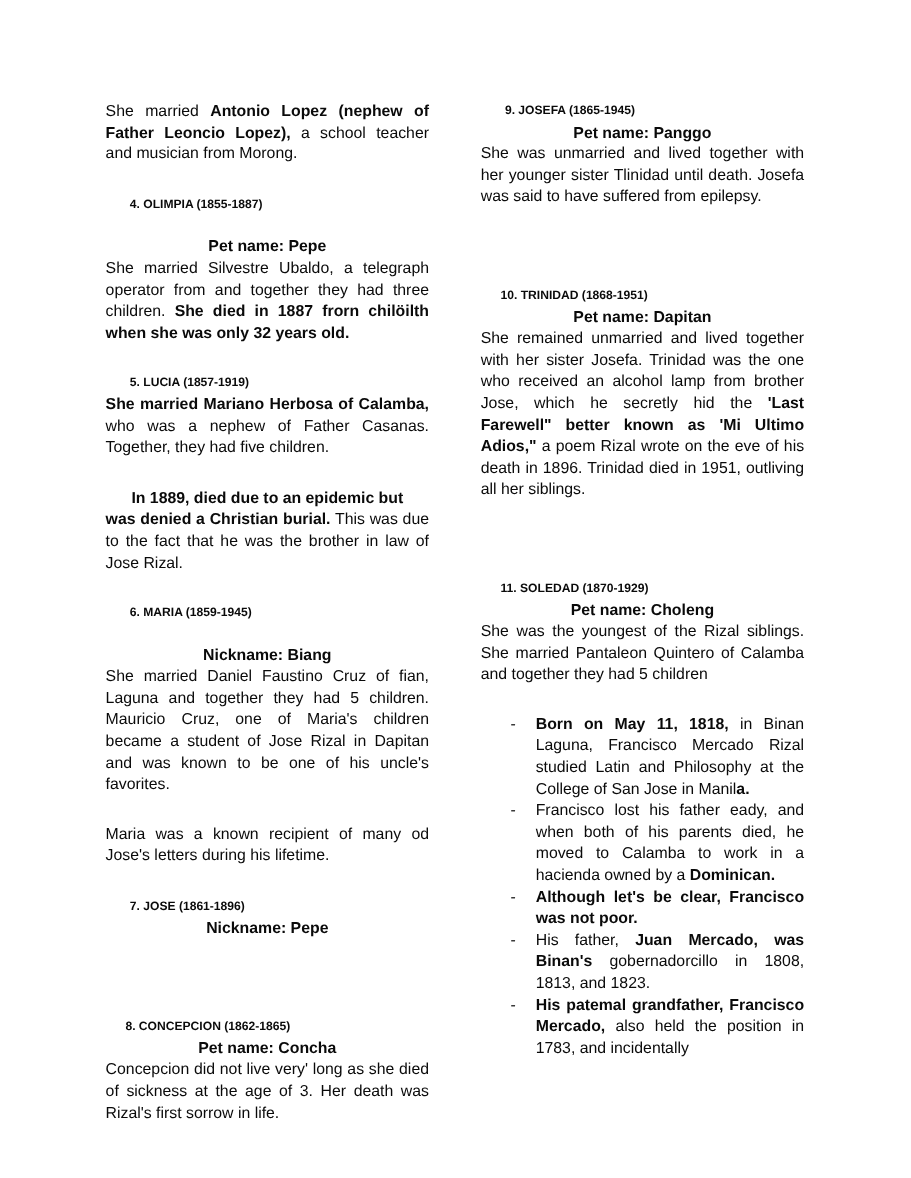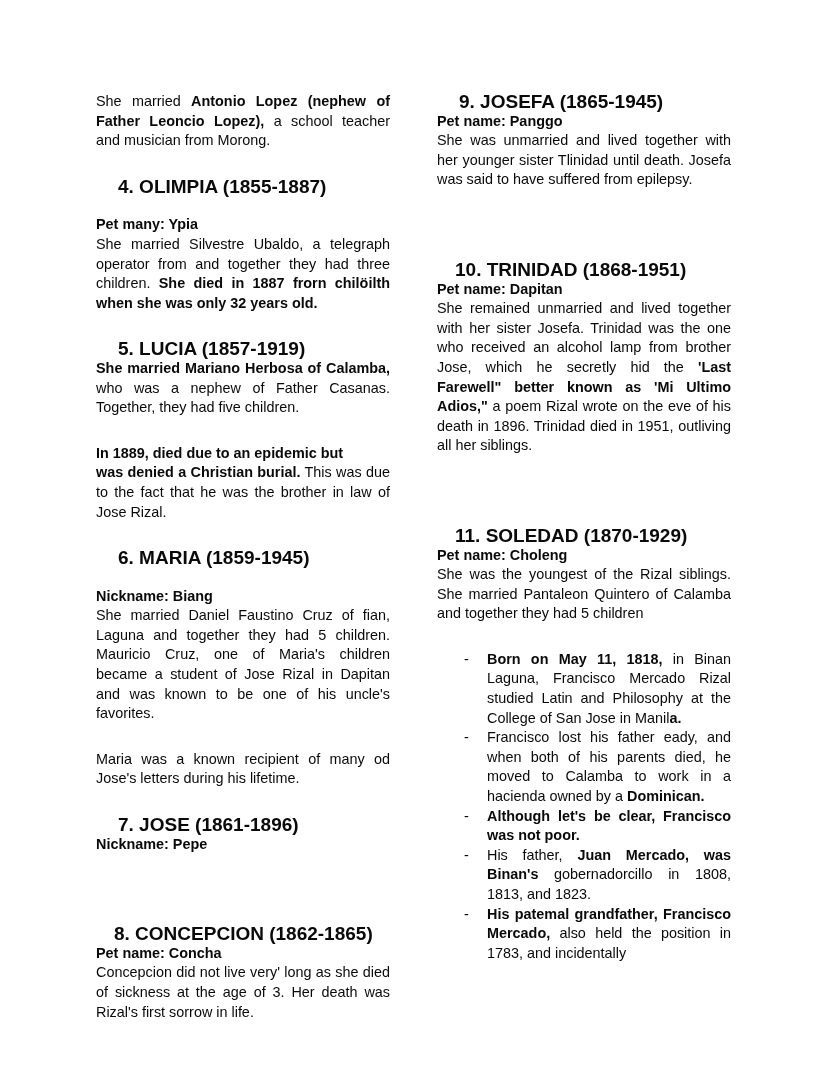--- a/index.html
+++ b/index.html
@@ -34,24 +34,24 @@
     width: 294px;
   }
   p {
     margin: 0;
     font-size: 14.4px;
     line-height: 19.6px;
     text-align: justify;
     text-justify: inter-word;
   }
   p.para { text-align: justify; }
-  p.left { text-align: left; }
+  p.left { text-align: center; }
   .heading {
     margin: 0;
-    font-size: 19px;
+    font-size: 11px;
     line-height: 19.6px;
     font-weight: bold;
     text-align: left;
     padding-left: 22px;
   }
   .heading.tight { padding-left: 18px; margin-top: 44px; }
   b, .b { font-weight: bold; }
   .gap-md { height: 19px; }
   .gap-lg { height: 26px; }
   ul.bullets {
@@ -83,21 +83,21 @@
     <div class="col">
 
       <p class="para"><span>She married </span><b>Antonio Lopez (nephew of Father Leoncio Lopez),</b><span> a school teacher and musician from Morong.</span></p>
 
       <div class="gap-lg"></div>
 
       <p class="heading">4.   OLIMPIA (1855-1887)</p>
 
       <div class="gap-md"></div>
 
-      <p class="left"><b>Pet many: Ypia</b></p>
+      <p class="left"><b>Pet name: Pepe</b></p>
 
       <p class="para"><span>She married Silvestre Ubaldo, a telegraph operator from and together they had three children. </span><b>She died in 1887 frorn chilöilth when she was only 32 years old.</b></p>
 
       <div class="gap-lg"></div>
 
       <p class="heading">5.   LUCIA (1857-1919)</p>
 
       <p class="para"><b>She married Mariano Herbosa of Calamba,</b><span> who was a nephew of Father Casanas. Together, they had five children.</span></p>
 
       <div class="gap-lg"></div>

